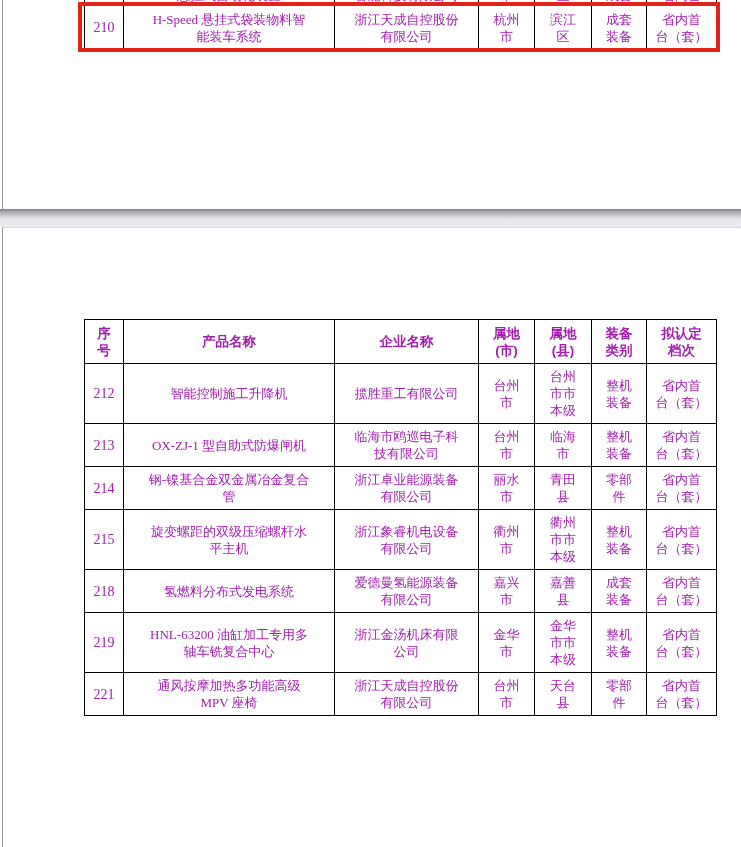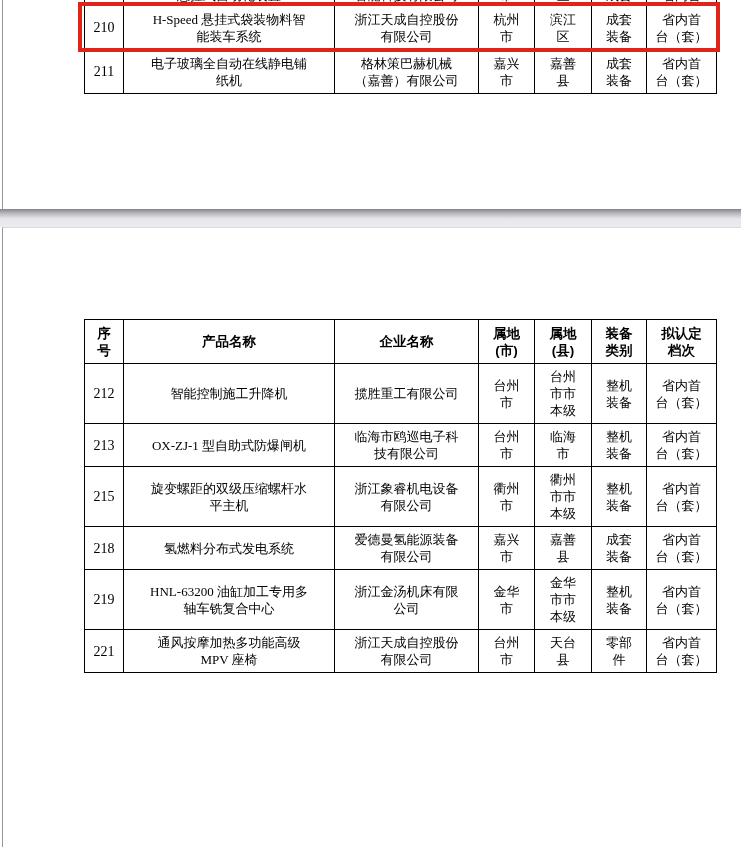--- a/index.html
+++ b/index.html
@@ -1,21 +1,21 @@
 <!DOCTYPE html>
 <html><head>
 <meta charset="utf-8">
 <style>
   * { margin:0; padding:0; box-sizing:border-box; }
   html,body { background:#ffffff; }
   .viewport {
     position:relative; width:741px; height:847px; overflow:hidden;
     background:#ffffff;
     font-family:"Liberation Serif", serif;
-    color:#000000;
+    color:#a21caf;
   }
   .page {
     position:absolute; left:2px; width:739px; background:#ffffff;
     border-left:1px solid #97979d;
   }
   .page1 { top:0; height:209px; }
   .page2 { top:227px; height:620px; border-top:1px solid #d8d8dd; }
   .page-gap {
     position:absolute; left:0; top:209px; width:741px; height:18px;
     background:linear-gradient(to bottom, #85858c 0%, #b9b9c0 25%, #e7e7ec 55%, #ebebf0 100%);
@@ -88,35 +88,20 @@
 有限公司</td>
           <td>杭州
 市</td>
           <td>滨江
 区</td>
           <td>成套
 装备</td>
           <td>省内首
 台（套）</td>
         </tr>
-        <tr class="datarow">
-          <td class="num">211</td>
-          <td>电子玻璃全自动在线静电铺
-纸机</td>
-          <td>格林策巴赫机械
-（嘉善）有限公司</td>
-          <td>嘉兴
-市</td>
-          <td>嘉善
-县</td>
-          <td>成套
-装备</td>
-          <td>省内首
-台（套）</td>
-        </tr>
       </tbody>
     </table>
     <div class="highlight-box"></div>
   </div>
 
   <div class="page-gap"></div>
 
   <div class="page page2">
     <table class="doc t2">
       <colgroup>
@@ -167,20 +152,35 @@
           <td>台州
 市</td>
           <td>临海
 市</td>
           <td>整机
 装备</td>
           <td>省内首
 台（套）</td>
         </tr>
         <tr>
+          <td class="num">214</td>
+          <td>钢-镍基合金双金属冶金复合
+管</td>
+          <td>浙江卓业能源装备
+有限公司</td>
+          <td>丽水
+市</td>
+          <td>青田
+县</td>
+          <td>零部
+件</td>
+          <td>省内首
+台（套）</td>
+        </tr>
+        <tr>
           <td class="num">215</td>
           <td>旋变螺距的双级压缩螺杆水
 平主机</td>
           <td>浙江象睿机电设备
 有限公司</td>
           <td>衢州
 市</td>
           <td>衢州
 市市
 本级</td>

